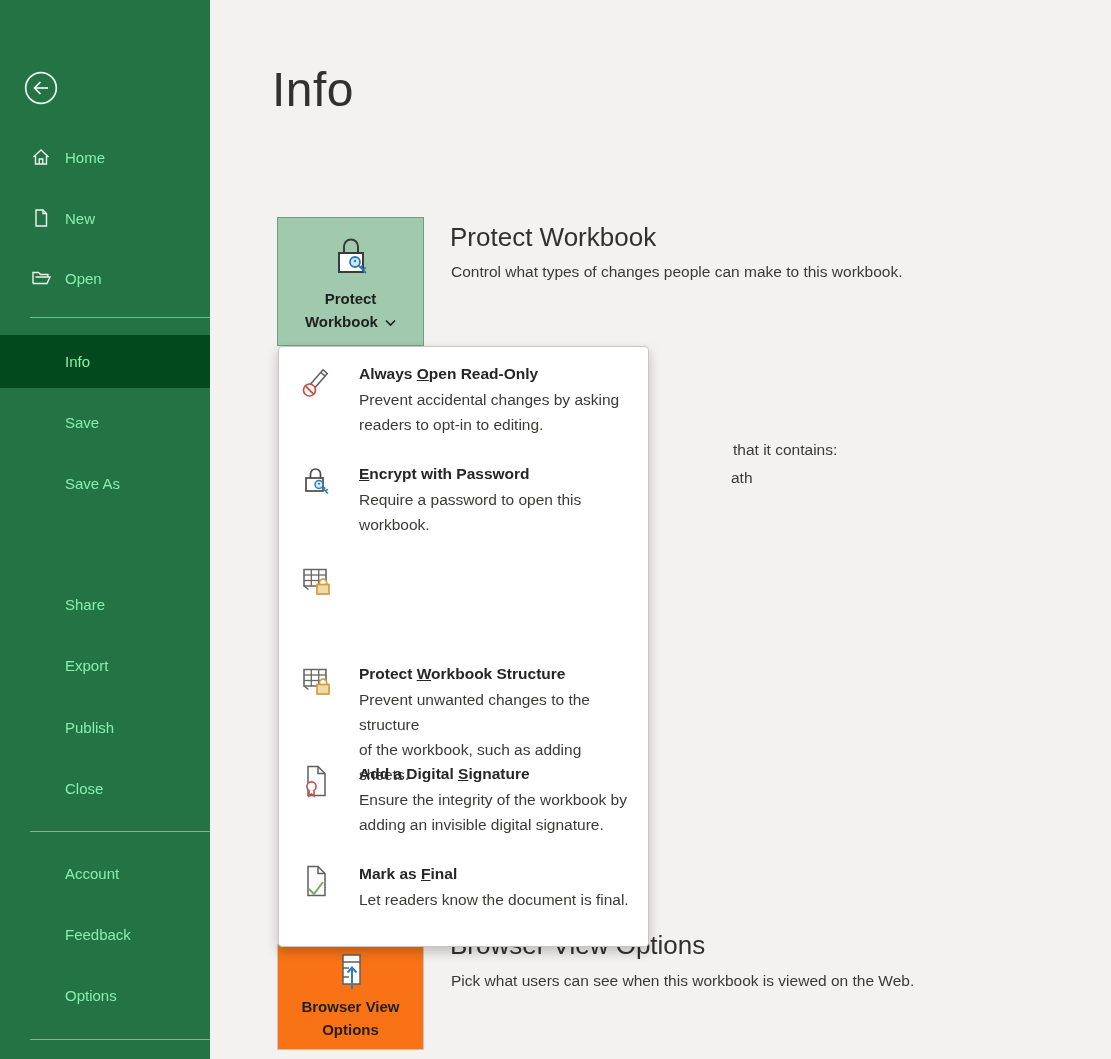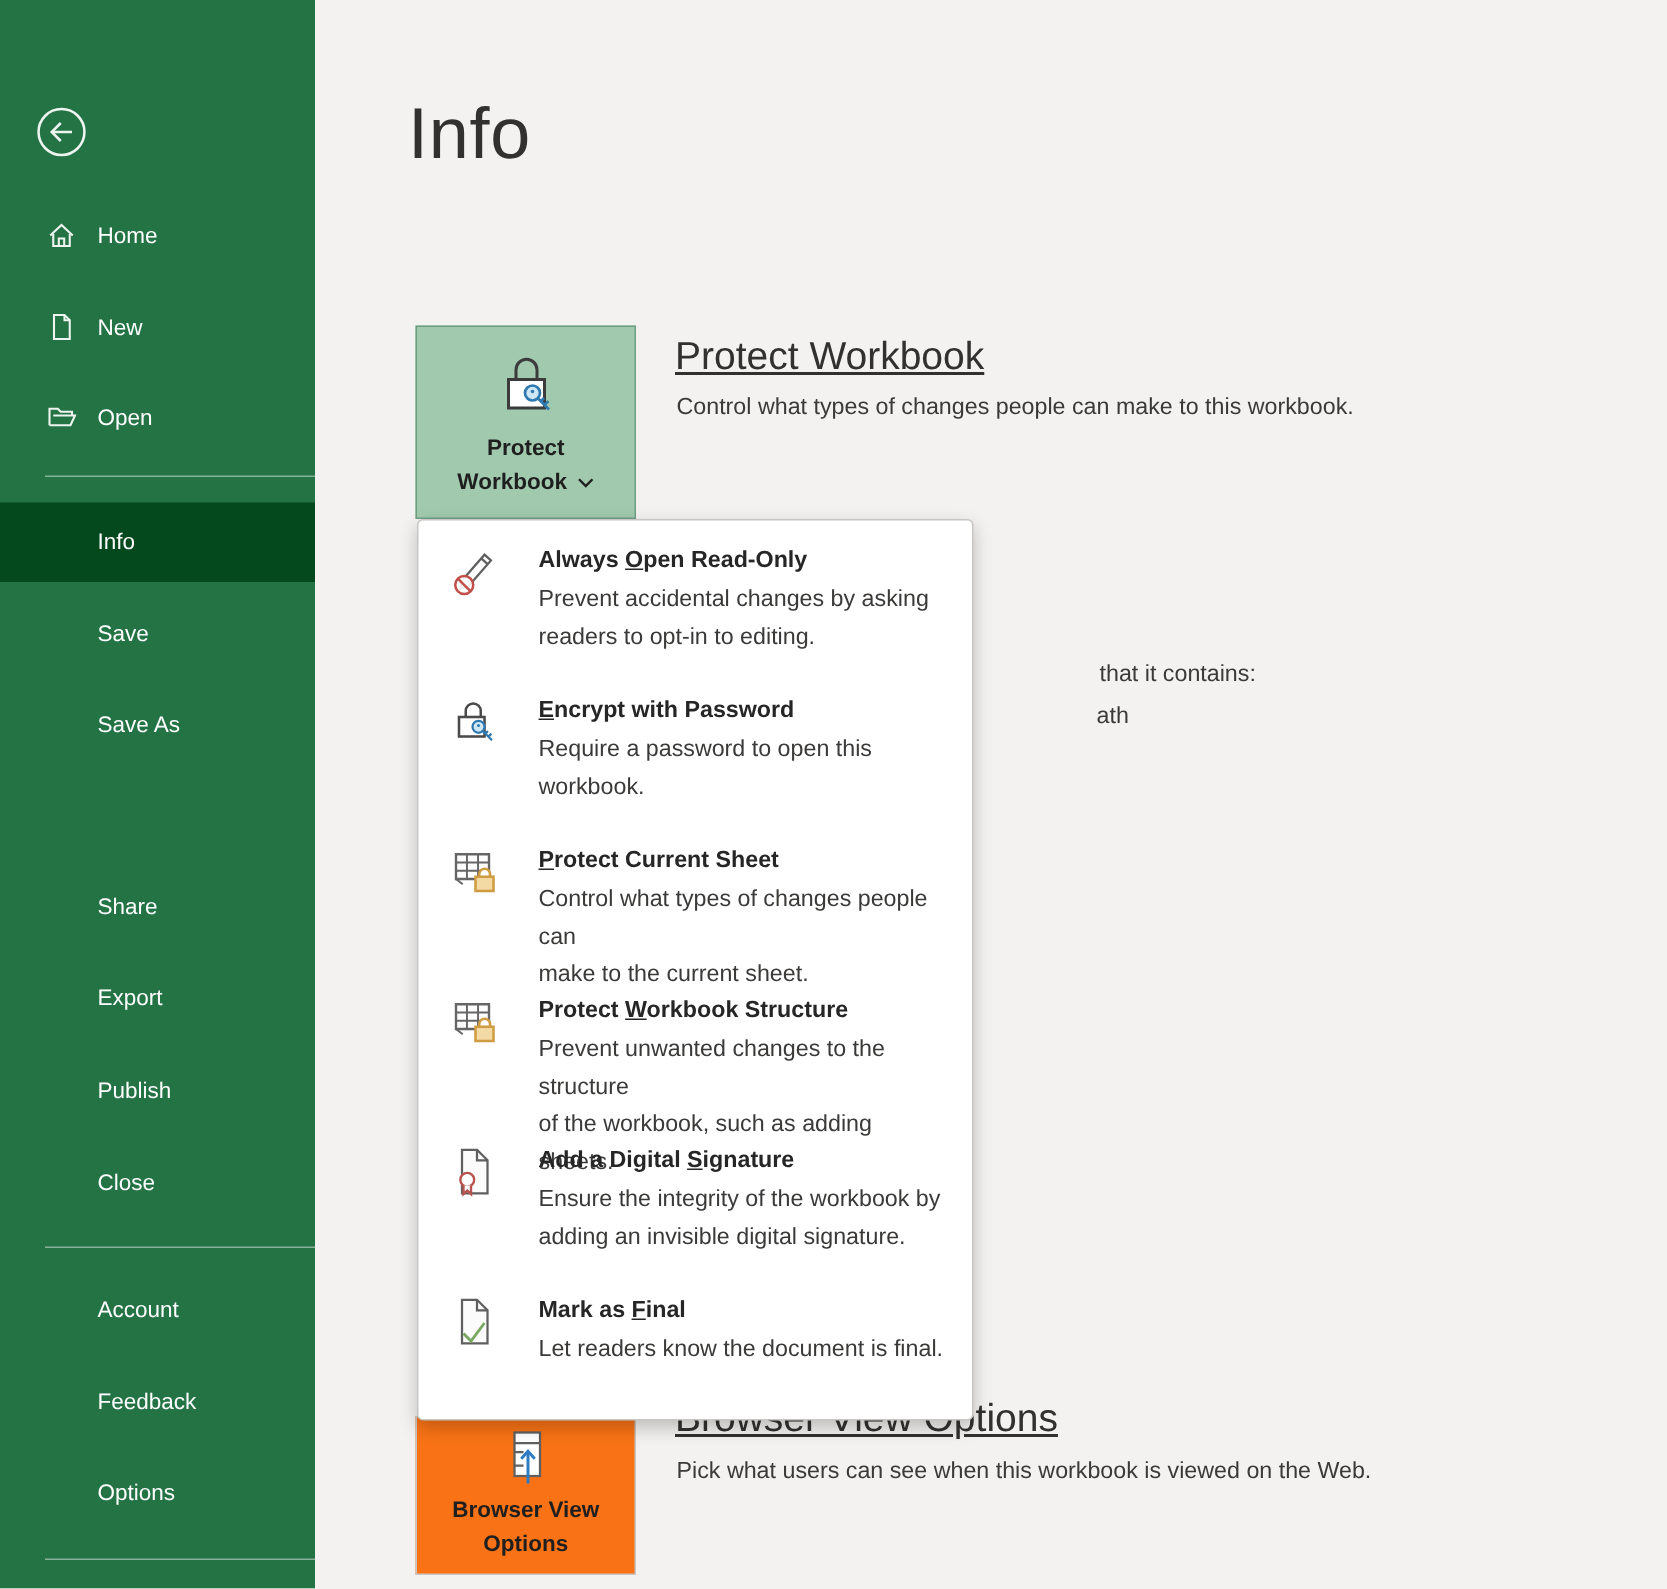--- a/index.html
+++ b/index.html
@@ -16,21 +16,21 @@
     position:absolute; left:0; top:0; width:210px; height:1059px;
     background:#247345;
   }
   .back-btn {
     position:absolute; left:24px; top:71px; width:34px; height:34px;
     cursor:pointer;
   }
   .side-row {
     position:absolute; left:0; width:210px; height:52px;
     display:flex; align-items:center; cursor:pointer;
-    color:#ffffff; font-size:15px;
+    color:#86efac; font-size:15px;
   }
   .side-row .row-icon { position:absolute; left:31px; width:20px; height:20px; }
   .side-row .row-label { position:absolute; left:65px; }
   .side-row.selected { background:#03491d; }
   .side-div {
     position:absolute; left:30px; width:180px; height:0;
     border-top:1px solid rgba(255,255,255,0.45);
   }
   
   .page-title {
@@ -41,21 +41,21 @@
     position:absolute; left:277px; top:217px; width:147px; height:129px;
     background:#a0c9ae; border:1px solid #6f9f82;
     display:flex; flex-direction:column; align-items:center;
     padding-top:16px; cursor:pointer;
   }
   .protect-btn .btn-label {
     font-size:15px; font-weight:700; color:#1f1f1f; line-height:23px;
     text-align:center; margin-top:7px;
   }
   .section-heading {
-    position:absolute; font-size:26px; font-weight:400; color:#323130;text-decoration:underline;
+    position:absolute; font-size:26px; font-weight:400; color:#323130;
   }
   .section-desc {
     position:absolute; font-size:15.5px; color:#3b3a39;
   }
   .bg-fragment { position:absolute; font-size:15.5px; color:#3b3a39; z-index:1; }
   
   .dropdown {
     position:absolute; left:278px; top:346px; width:371px; height:601px;
     background:#ffffff; border:1px solid #c7c6c5; border-radius:4px;
     box-shadow:0 5px 12px rgba(0,0,0,0.22); z-index:5;
@@ -245,27 +245,20 @@
     <svg class="menu-icon" viewBox="0 0 36 36">
       <path d="M5 6.5 H27 V23 H12 L5 23 Z" fill="#ffffff" stroke="#666666" stroke-width="1.6"></path>
       <line x1="12.3" y1="6.5" x2="12.3" y2="23" stroke="#666666" stroke-width="1.3"></line>
       <line x1="19.7" y1="6.5" x2="19.7" y2="23" stroke="#666666" stroke-width="1.3"></line>
       <line x1="5" y1="12" x2="27" y2="12" stroke="#666666" stroke-width="1.3"></line>
       <line x1="5" y1="17.5" x2="27" y2="17.5" stroke="#666666" stroke-width="1.3"></line>
       <path d="M5 23 L9.5 26.5" stroke="#666666" stroke-width="1.4"></path>
       <path d="M20.5 21.5 V19.8 a3.6 3.6 0 0 1 7.2 0 V21.5" fill="#ffffff" stroke="#cf9c42" stroke-width="1.7"></path>
       <rect x="18" y="21.5" width="12" height="9.5" fill="#f3d9a4" stroke="#cf9c42" stroke-width="1.7"></rect>
     </svg>
-    <div class="menu-text">
-      <div class="menu-title"><span></span><span class="accel">P</span><span>rotect Current Sheet</span></div>
-      <div class="menu-desc">
-        <div>Control what types of changes people can</div>
-        <div>make to the current sheet.</div>
-      </div>
-    </div>
   </div>
 
   <div class="menu-item" style="top:312px">
     <svg class="menu-icon" viewBox="0 0 36 36">
       <path d="M5 6.5 H27 V23 H12 L5 23 Z" fill="#ffffff" stroke="#666666" stroke-width="1.6"></path>
       <line x1="12.3" y1="6.5" x2="12.3" y2="23" stroke="#666666" stroke-width="1.3"></line>
       <line x1="19.7" y1="6.5" x2="19.7" y2="23" stroke="#666666" stroke-width="1.3"></line>
       <line x1="5" y1="12" x2="27" y2="12" stroke="#666666" stroke-width="1.3"></line>
       <line x1="5" y1="17.5" x2="27" y2="17.5" stroke="#666666" stroke-width="1.3"></line>
       <path d="M5 23 L9.5 26.5" stroke="#666666" stroke-width="1.4"></path>

